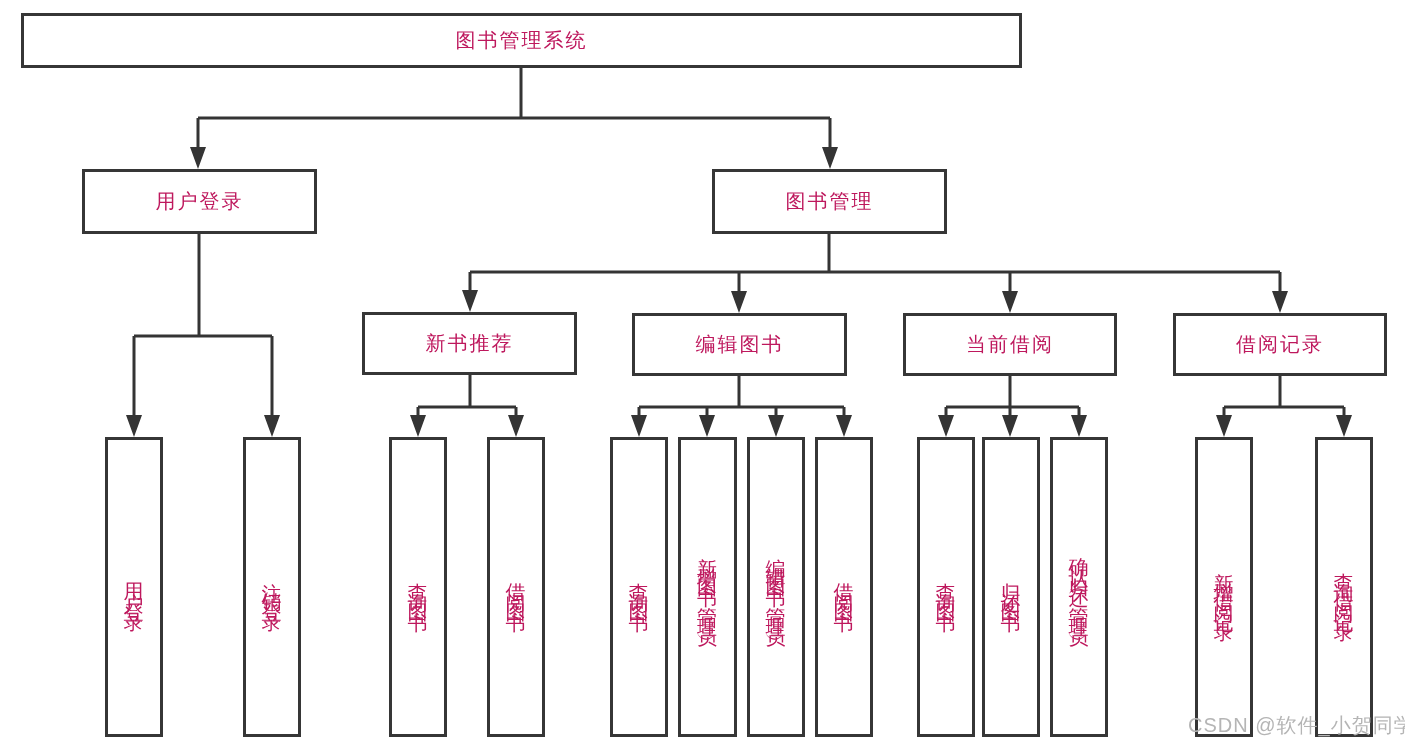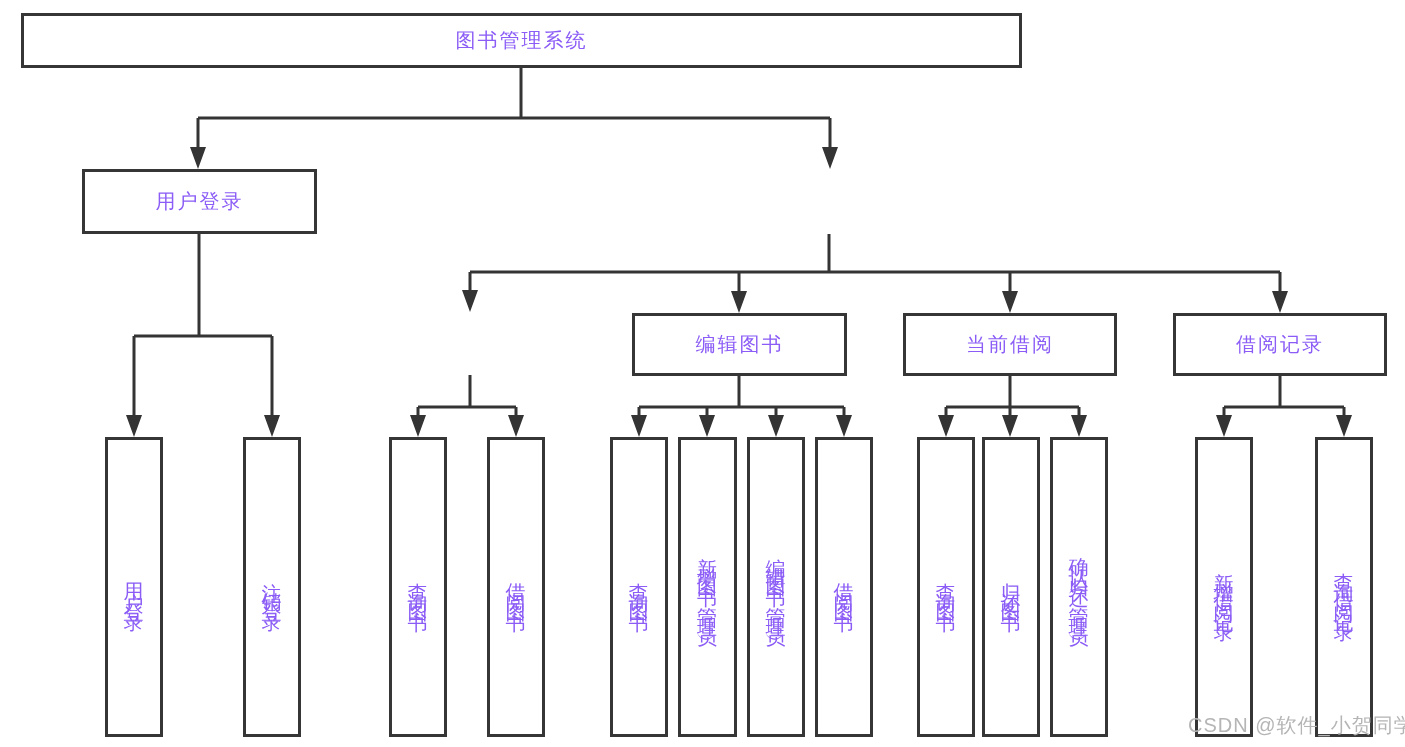--- a/index.html
+++ b/index.html
@@ -23,21 +23,21 @@
     top: 0;
   }
   .node {
     position: absolute;
     box-sizing: border-box;
     border: 3px solid #363636;
     background: #ffffff;
     display: flex;
     align-items: center;
     justify-content: center;
-    color: #8b5cf6;
+    color: #be185d;
   }
   .hlabel {
     font-size: 20px;
     letter-spacing: 2px;
     white-space: nowrap;
   }
   .vtext {
     writing-mode: vertical-rl;
     text-orientation: mixed;
     font-size: 20px;
@@ -94,21 +94,27 @@
       M1224 437 l-8 -22 h16 z M1344 437 l-8 -22 h16 z"></path>
   </svg>
 
   <div class="node" style="left:21px;top:13px;width:1001px;height:55px">
     <span class="hlabel">图书管理系统</span>
   </div>
 
   <div class="node" style="left:82px;top:169px;width:235px;height:65px">
     <span class="hlabel">用户登录</span>
   </div>
+  <div class="node" style="left:712px;top:169px;width:235px;height:65px">
+    <span class="hlabel">图书管理</span>
+  </div>
 
+  <div class="node" style="left:362px;top:312px;width:215px;height:63px">
+    <span class="hlabel">新书推荐</span>
+  </div>
   <div class="node" style="left:632px;top:313px;width:215px;height:63px">
     <span class="hlabel">编辑图书</span>
   </div>
   <div class="node" style="left:1173px;top:313px;width:214px;height:63px">
     <span class="hlabel">借阅记录</span>
   </div>
   <div class="node" style="left:903px;top:313px;width:214px;height:63px">
     <span class="hlabel">当前借阅</span>
   </div>
 

